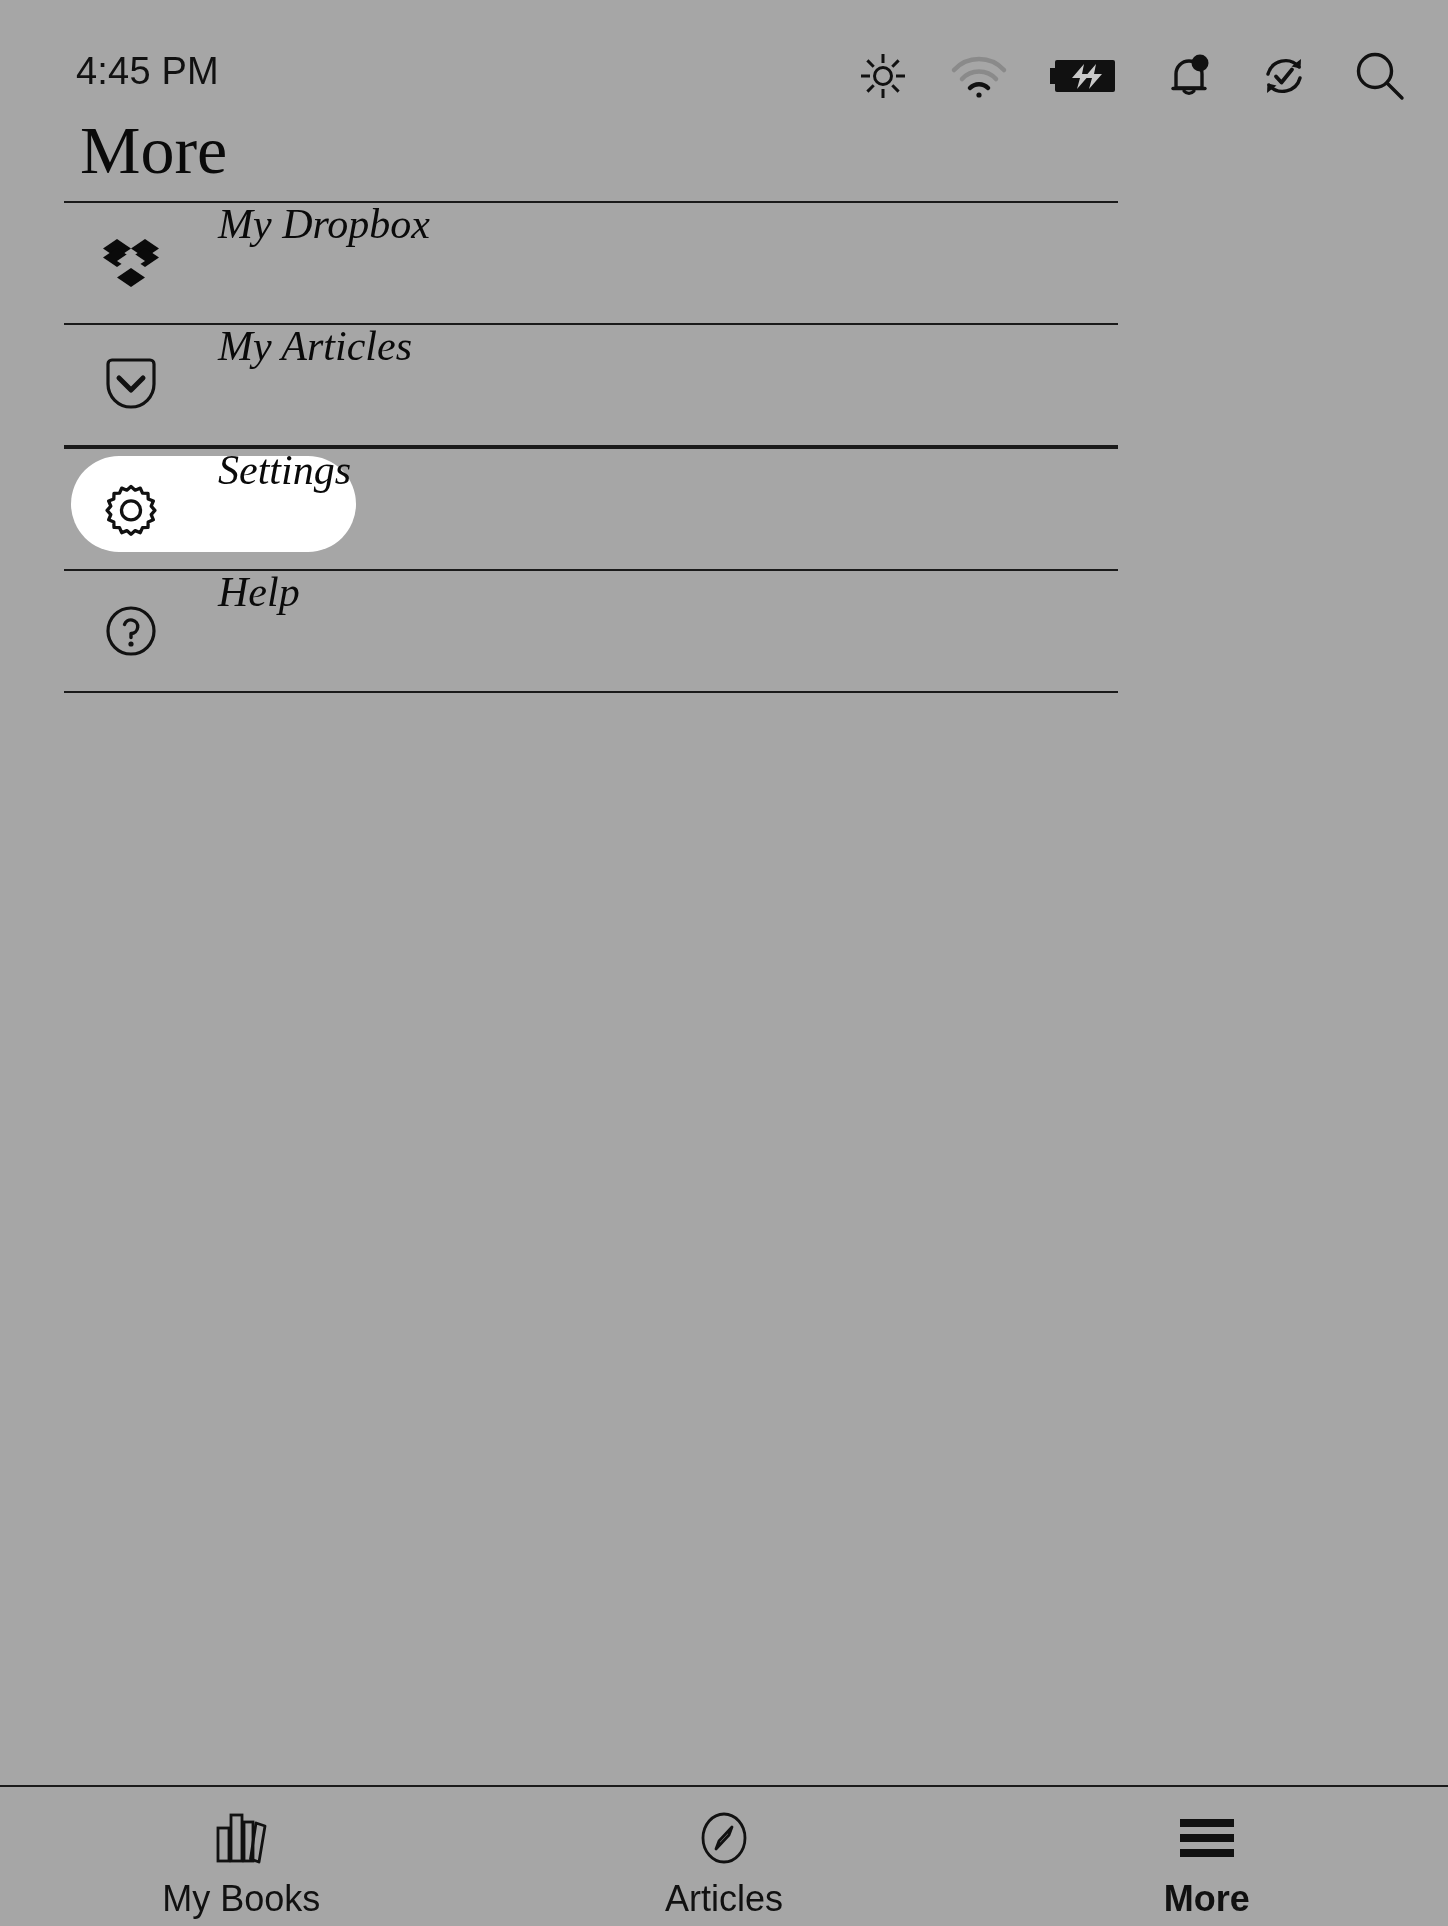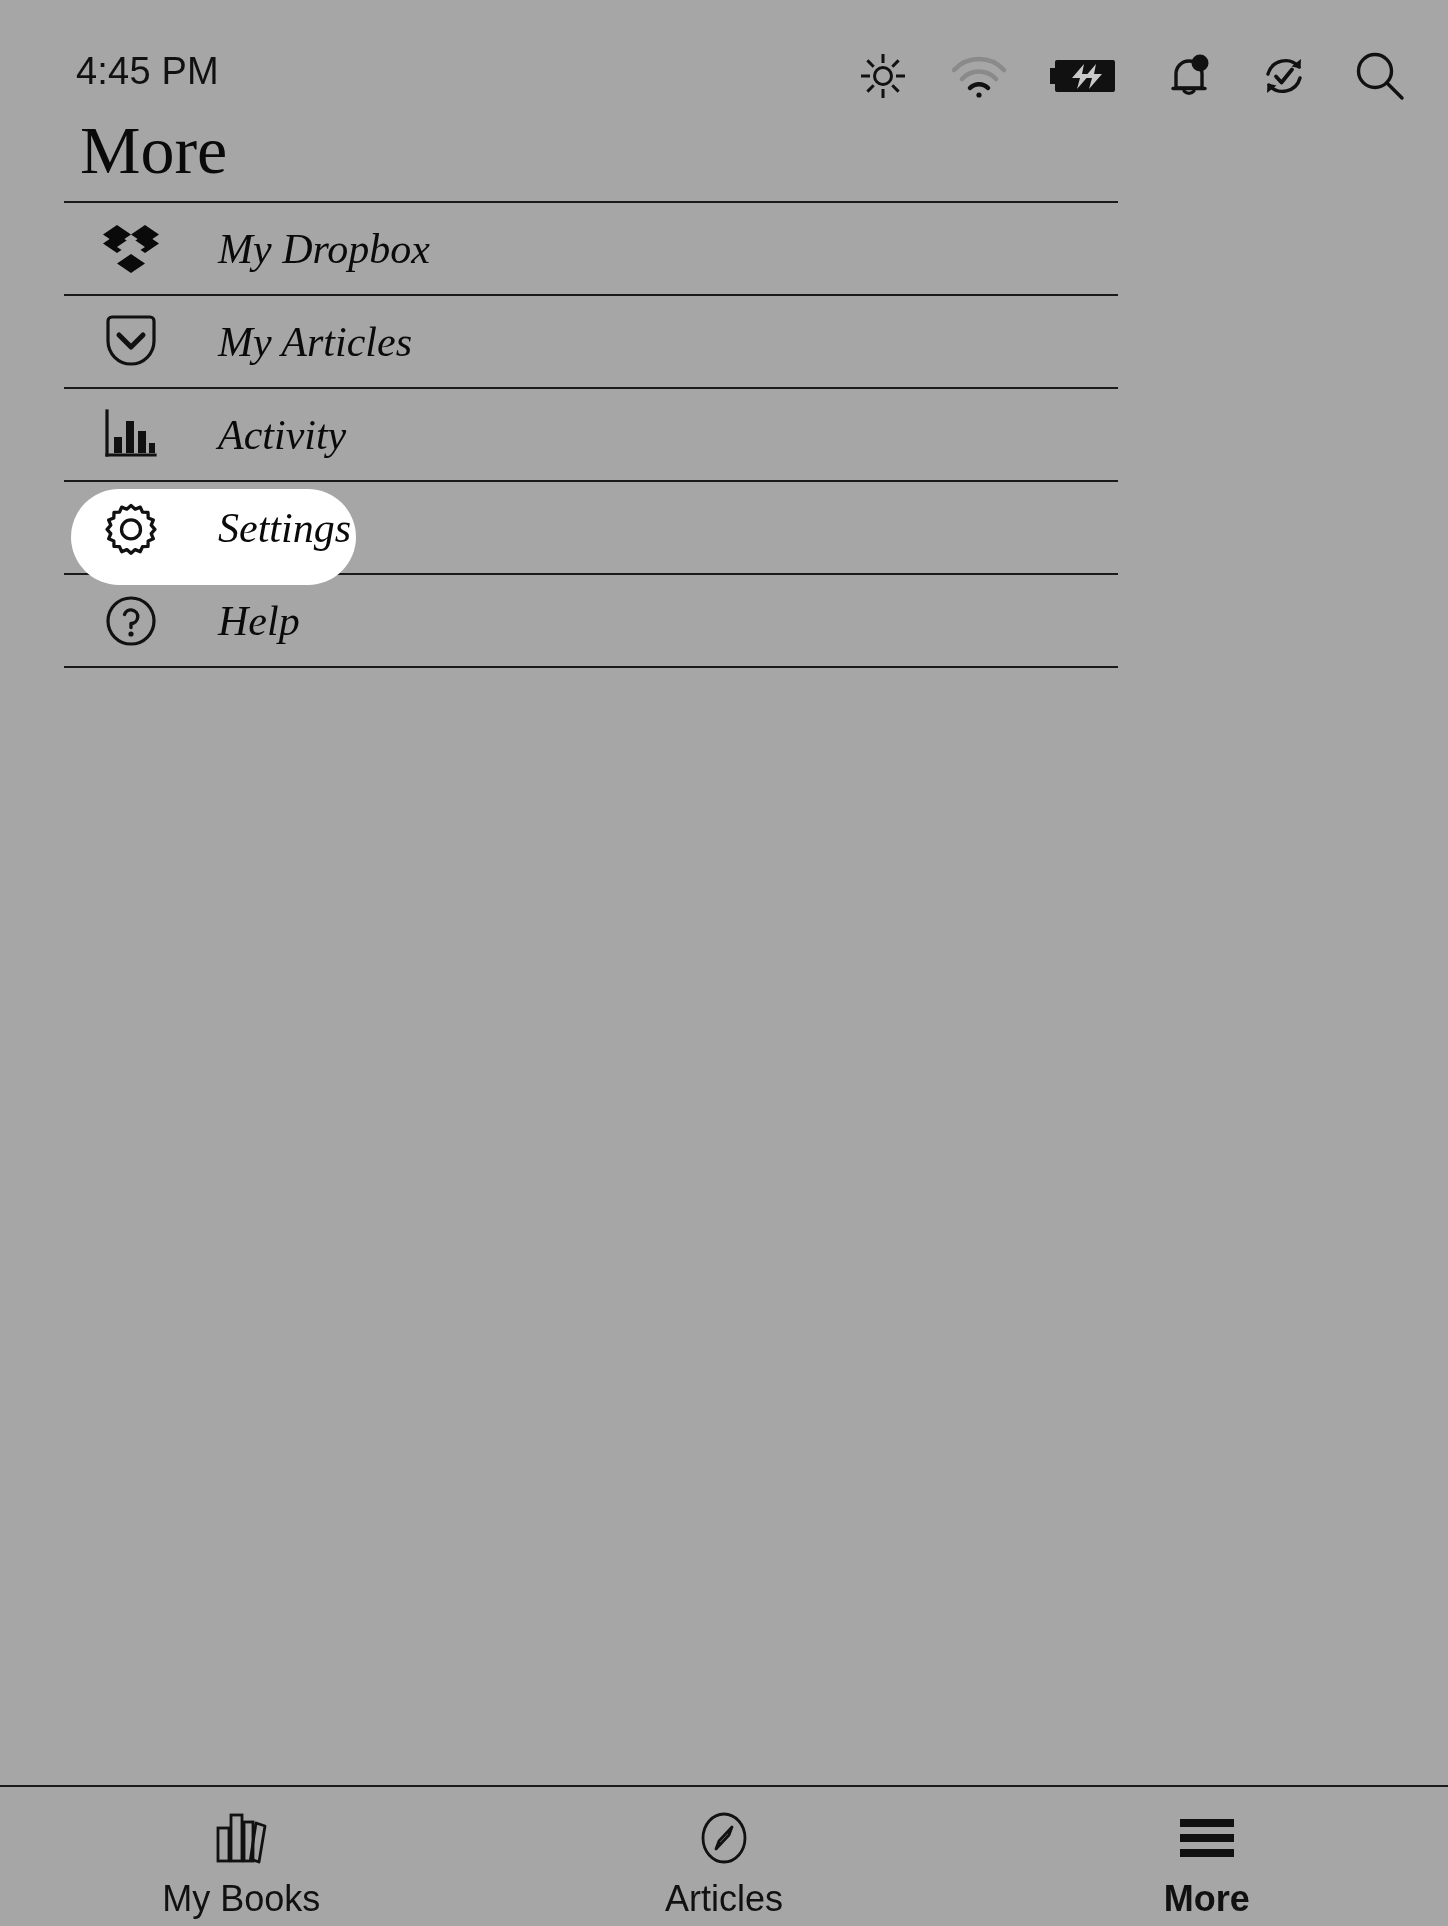--- a/index.html
+++ b/index.html
@@ -73,23 +73,22 @@
   }
 
   .menu-divider {
     width: 100%;
     height: 2px;
     background: #1a1a1a;
   }
 
   .menu-row {
     position: relative;
-    height: 91px;
-    display: flex;
-    align-items: center;
+    height: 120px;
+    display: flex;
   }
 
   .menu-pill {
     position: absolute;
     left: 7px;
     top: 7px;
     width: 285px;
     height: 96px;
     background: #ffffff;
     border-radius: 48px;
@@ -269,33 +268,20 @@
       <svg width="54" height="58" viewBox="0 0 54 58">
         <path d="M4 8 A4 4 0 0 1 8 4 L46 4 A4 4 0 0 1 50 8 L50 28 A23 23 0 0 1 4 28 Z" fill="none" stroke="#111" stroke-width="3.2" stroke-linejoin="round"></path>
         <path d="M15 22 L27 34 L39 22" fill="none" stroke="#111" stroke-width="5" stroke-linecap="round" stroke-linejoin="round"></path>
       </svg>
     </span>
     <span class="menu-label">My Articles</span>
   </div>
 
   <div class="menu-divider"></div>
 
-  <div class="menu-row">
-    <span class="menu-icon">
-      <svg width="56" height="56" viewBox="0 0 56 56">
-        <line x1="4" y1="4" x2="4" y2="48" stroke="#111" stroke-width="3.2" stroke-linecap="square"></line>
-        <line x1="4" y1="48" x2="52" y2="48" stroke="#111" stroke-width="3.2" stroke-linecap="square"></line>
-        <rect x="11" y="30" width="8" height="16" fill="#111"></rect>
-        <rect x="23" y="14" width="8" height="32" fill="#111"></rect>
-        <rect x="35" y="24" width="8" height="22" fill="#111"></rect>
-        <rect x="46" y="36" width="6" height="10" fill="#111"></rect>
-      </svg>
-    </span>
-    <span class="menu-label">Activity</span>
-  </div>
 
   <div class="menu-divider"></div>
 
   <div class="menu-row">
     <span class="menu-pill"></span>
     <span class="menu-icon">
       <svg width="58" height="58" viewBox="0 0 58 58">
         <path d="M29 6.5 L33.2 10.2 L38.3 8.1 L40.5 13.2 L46 13.4 L46.2 18.9 L51.3 21.1 L49.2 26.2
                  L52.9 30.4 L49.2 34.6 L51.3 39.7 L46.2 41.9 L46 47.4 L40.5 47.6 L38.3 52.7 L33.2 50.6
                  L29 54.3 L24.8 50.6 L19.7 52.7 L17.5 47.6 L12 47.4 L11.8 41.9 L6.7 39.7 L8.8 34.6

